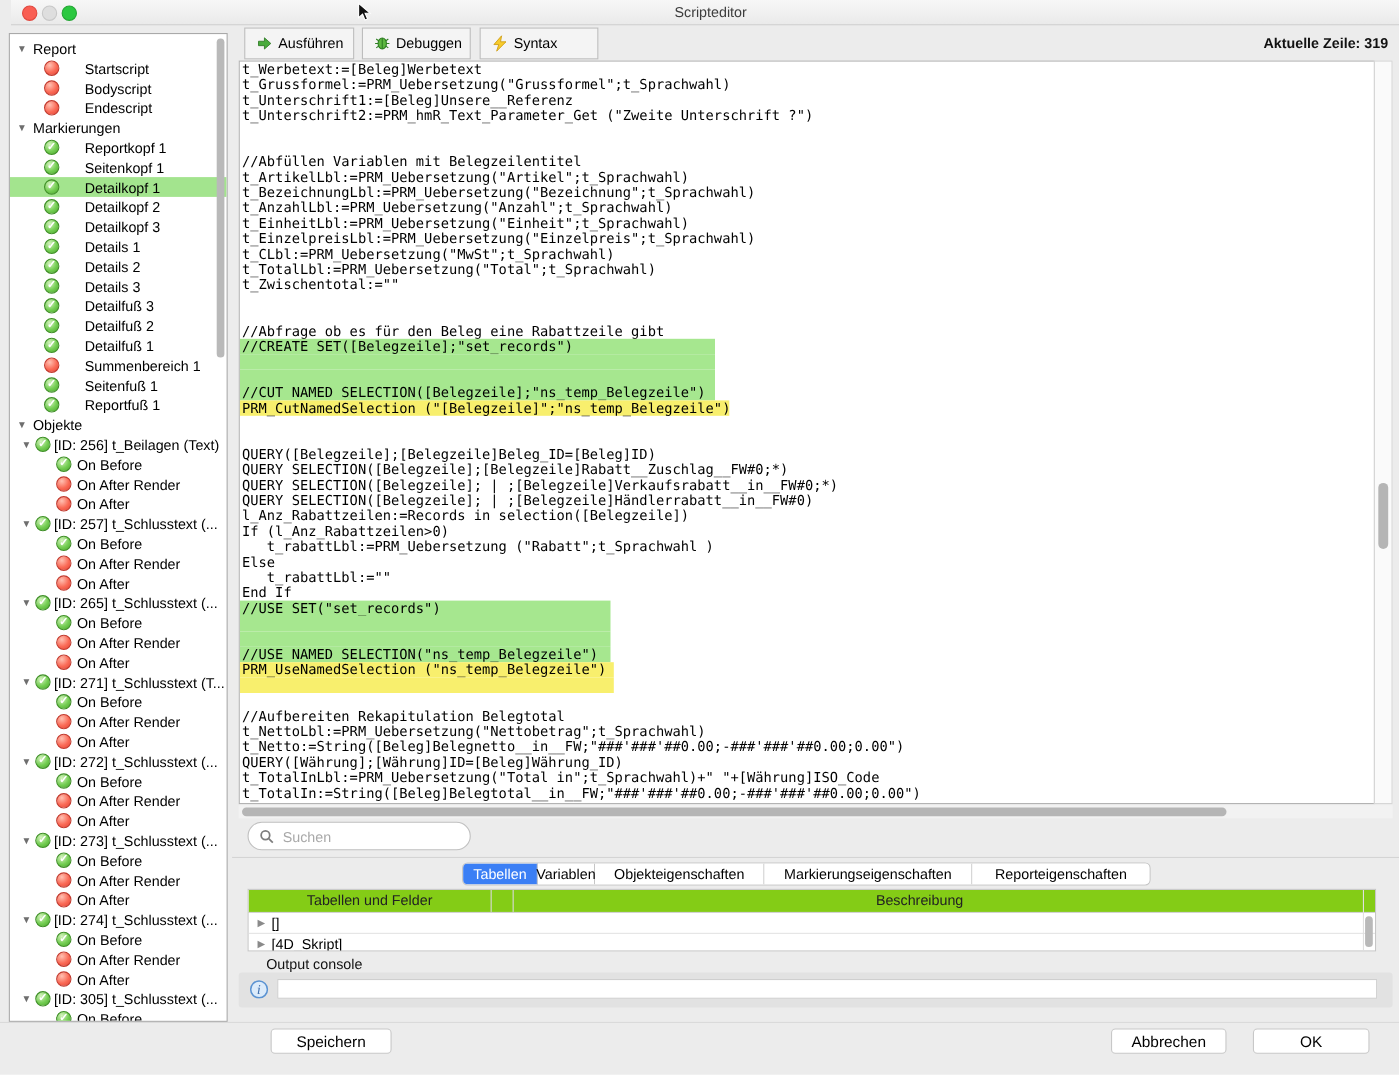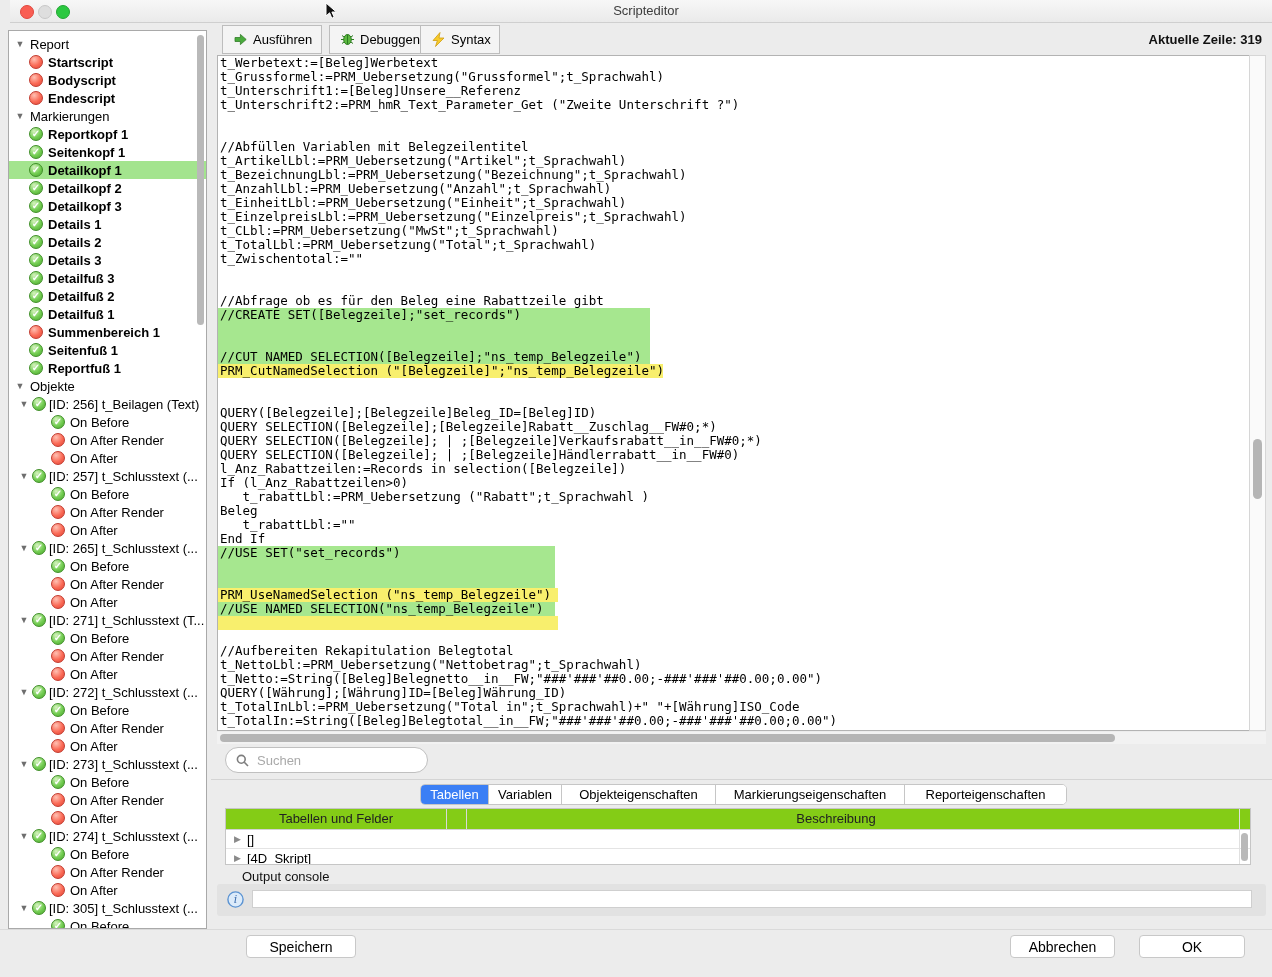--- a/index.html
+++ b/index.html
@@ -22,21 +22,21 @@
   
   .tb-btn{position:absolute;top:25px;height:29px;background:#f4f4f4;border:1px solid #bdbdbd;
           display:flex;align-items:center;gap:5px;padding:0 10px;box-sizing:border-box;font-size:13px;}
   .tb-btn .ic{width:15px;height:15px;display:inline-flex;}
 
   
   .sidebar{position:absolute;left:8px;top:30px;width:199px;height:899px;background:#fff;
            border:1px solid #a9a9a9;box-sizing:border-box;overflow:hidden;padding-top:4px;}
   .trow{height:18px;display:flex;align-items:center;font-size:13px;white-space:nowrap;}
   .trow.section{padding-left:6px;gap:5px;}
-  .trow.item{padding-left:20px;gap:5px;font-weight:bold;}
+  .trow.item{padding-left:31px;gap:23px;}
   .trow.object{padding-left:10px;gap:3px;}
   .trow.event{padding-left:42px;gap:5px;}
   .trow.selected{background:#a3e48e;}
   .tri{font-size:9px;color:#6e6e6e;width:10px;text-align:center;}
   .ball{width:14px;height:14px;border-radius:50%;flex:0 0 14px;position:relative;}
   .ball.red{background:radial-gradient(circle at 35% 28%,#ffc0b2,#fa6a56 55%,#e2493a 95%);
             border:1px solid #c23a2e;box-sizing:border-box;}
   .ball.green{background:radial-gradient(circle at 35% 28%,#d6f3bf,#73cd52 55%,#4fa831 95%);
               border:1px solid #3f8f27;box-sizing:border-box;}
   .ball.green::after{content:"✓";position:absolute;left:0;right:0;top:-1px;bottom:0;
@@ -138,21 +138,21 @@
             <line x1="2" y1="3.5" x2="13" y2="11.5"></line>
             <line x1="13" y1="3.5" x2="2" y2="11.5"></line>
             <line x1="1" y1="7.5" x2="14" y2="7.5"></line>
           </g>
           <ellipse cx="7.5" cy="7.5" rx="3.8" ry="5" fill="#5cb840" stroke="#2e7d22" stroke-width="1"></ellipse>
           <line x1="7.5" y1="2.5" x2="7.5" y2="12.5" stroke="#2e7d22" stroke-width="1"></line>
         </svg>
       </span>
       <span>Debuggen</span>
     </div>
-    <div class="tb-btn" style="left: 420px; width: 80px;">
+    <div class="tb-btn" style="left: 436px; width: 108px;">
       <span class="ic">
         <svg width="15" height="15" viewBox="0 0 15 15">
           <path d="M9 0.5 2 8.5h4.4L4.5 14.5 13 6h-5z" fill="#f7cb2c" stroke="#cf9d12" stroke-width="0.8"></path>
         </svg>
       </span>
       <span>Syntax</span>
     </div>
   </div>
 
 <div class="sidebar" id="sidebar">
@@ -393,28 +393,28 @@
     <div class="cl"><span class="hl y1">PRM_CutNamedSelection ("[Belegzeile]";"ns_temp_Belegzeile")</span></div>
     <div class="cl"></div>
     <div class="cl"></div>
     <div class="cl">QUERY([Belegzeile];[Belegzeile]Beleg_ID=[Beleg]ID)</div>
     <div class="cl">QUERY SELECTION([Belegzeile];[Belegzeile]Rabatt__Zuschlag__FW#0;*)</div>
     <div class="cl">QUERY SELECTION([Belegzeile]; | ;[Belegzeile]Verkaufsrabatt__in__FW#0;*)</div>
     <div class="cl">QUERY SELECTION([Belegzeile]; | ;[Belegzeile]Händlerrabatt__in__FW#0)</div>
     <div class="cl">l_Anz_Rabattzeilen:=Records in selection([Belegzeile])</div>
     <div class="cl">If (l_Anz_Rabattzeilen&gt;0)</div>
     <div class="cl">   t_rabattLbl:=PRM_Uebersetzung ("Rabatt";t_Sprachwahl )</div>
-    <div class="cl">Beleg</div>
+    <div class="cl">Else</div>
     <div class="cl">   t_rabattLbl:=""</div>
     <div class="cl">End If</div>
     <div class="cl"><span class="hl g2">//USE SET("set_records")</span></div>
     <div class="cl"><span class="hl g2"></span></div>
     <div class="cl"><span class="hl g2"></span></div>
+    <div class="cl"><span class="hl g2">//USE NAMED SELECTION("ns_temp_Belegzeile")</span></div>
     <div class="cl"><span class="hl y2">PRM_UseNamedSelection ("ns_temp_Belegzeile")</span></div>
-    <div class="cl"><span class="hl g2">//USE NAMED SELECTION("ns_temp_Belegzeile")</span></div>
     <div class="cl"><span class="hl y2"></span></div>
     <div class="cl"></div>
     <div class="cl">//Aufbereiten Rekapitulation Belegtotal</div>
     <div class="cl">t_NettoLbl:=PRM_Uebersetzung("Nettobetrag";t_Sprachwahl)</div>
     <div class="cl">t_Netto:=String([Beleg]Belegnetto__in__FW;"###'###'##0.00;-###'###'##0.00;0.00")</div>
     <div class="cl">QUERY([Währung];[Währung]ID=[Beleg]Währung_ID)</div>
     <div class="cl">t_TotalInLbl:=PRM_Uebersetzung("Total in";t_Sprachwahl)+" "+[Währung]ISO_Code</div>
     <div class="cl">t_TotalIn:=String([Beleg]Belegtotal__in__FW;"###'###'##0.00;-###'###'##0.00;0.00")</div>
   </div>
 <div class="v-scroll-track">
@@ -429,21 +429,21 @@
     <circle cx="5.3" cy="5.3" r="3.9" fill="none" stroke="#7d7d7d" stroke-width="1.6"></circle>
     <line x1="8.3" y1="8.3" x2="12" y2="12" stroke="#7d7d7d" stroke-width="1.6"></line>
   </svg>
   <input type="text" placeholder="Suchen" style="">
 </div>
 
 <div class="panel-sep"></div>
 
 <div class="tabbar" id="tabbar">
     <div class="tab sel" style="width: 68px;">Tabellen</div>
-    <div class="tab" style="width: 73px; text-align: right;">Variablen</div>
+    <div class="tab" style="width: 52px; text-align: right;">Variablen</div>
     <div class="tab" style="width: 154px;">Objekteigenschaften</div>
     <div class="tab" style="width: 189px;">Markierungseigenschaften</div>
     <div class="tab" style="width: 161px;">Reporteigenschaften</div>
   </div>
 
 <div class="dtable">
   <div class="thead">
     <span class="h1">Tabellen und Felder</span>
     <span class="h2">Beschreibung</span>
     <span class="vsep" style="left:220px"></span>

